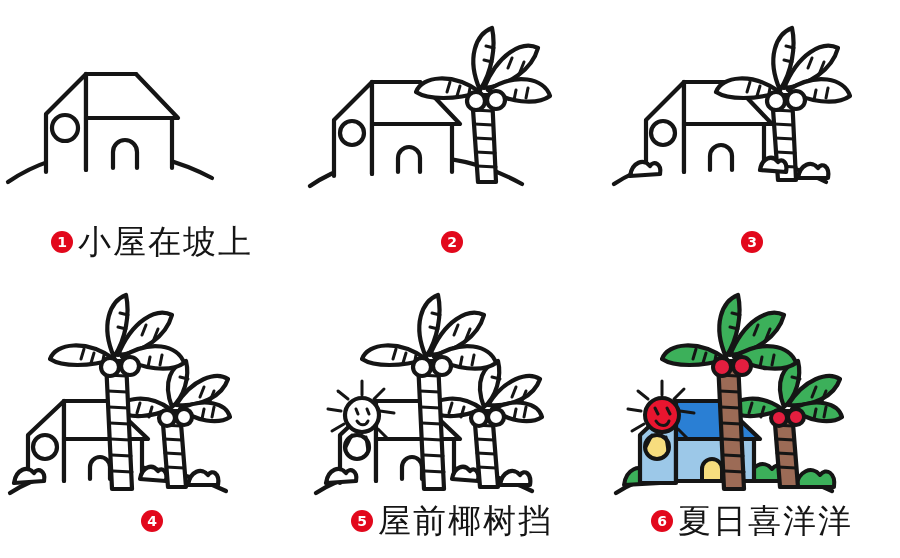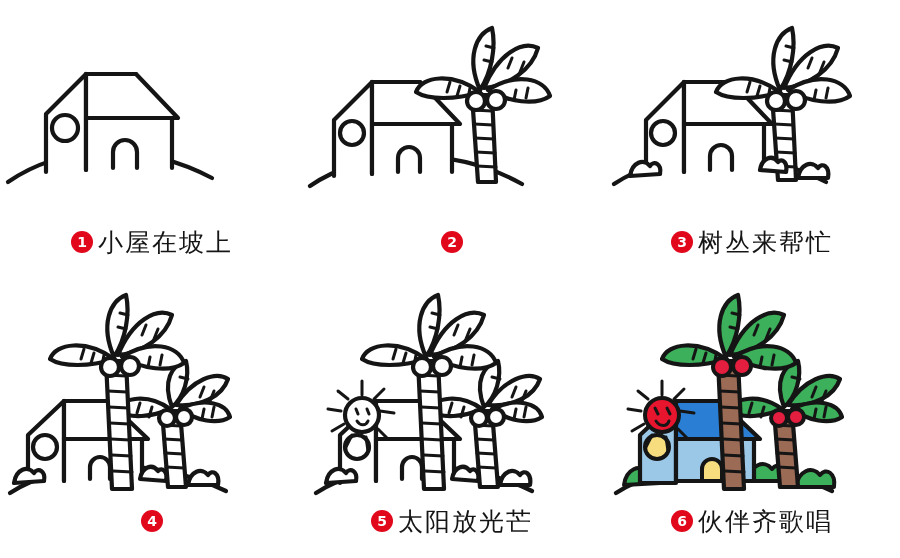--- a/index.html
+++ b/index.html
@@ -45,21 +45,21 @@
     background:#e2081c;
     color:#ffffff;
     font-size:14px;
     font-weight:bold;
     line-height:22px;
     text-align:center;
     flex:0 0 auto;
     font-family:"DejaVu Sans",sans-serif;
   }
   .cap-text{
-    font-size:25px;
+    font-size:33px;
     color:#151515;
     letter-spacing:2px;
     font-family:"DejaVu Sans","Liberation Sans",sans-serif;
     white-space:nowrap;
   }
   
   .ln{fill:none;stroke:#151515;stroke-width:4.2;stroke-linecap:round;stroke-linejoin:round;}
   .ln-thin{fill:none;stroke:#151515;stroke-width:3;stroke-linecap:round;stroke-linejoin:round;}
   .fillw{fill:#ffffff;stroke:#151515;stroke-width:4.2;stroke-linecap:round;stroke-linejoin:round;}
 </style>
@@ -164,21 +164,20 @@
           <circle class="fillw" cx="196" cy="100" r="9"></circle>
         </g>
 
         <path class="fillw" d="M30 176 C32 162 44 158 50 166 C54 160 62 164 60 174 Z"></path>
         <path class="fillw" d="M160 170 C162 158 172 154 178 162 C182 158 188 162 186 172 Z"></path>
         <path class="fillw" d="M198 178 C200 164 212 160 218 168 C222 162 230 166 228 178 Z"></path>
       </svg>
     </div>
     <div class="caption">
       <span class="badge">3</span>
-      <span class="cap-text">树丛来帮忙</span>
     </div>
   </div>
 
   <div class="panel">
     <div class="art">
       <svg viewBox="0 0 300 225" xmlns="http://www.w3.org/2000/svg">
         <path class="ln" d="M10 214 C58 182 150 176 226 212"></path>
         <path class="fillw" d="M28 204 L28 156 L64 122 L64 202"></path>
         <path class="fillw" d="M64 202 L64 160 L142 160 L142 200"></path>
         <path class="fillw" d="M64 122 L108 122 L148 160 L64 160 Z"></path>
@@ -317,21 +316,21 @@
           <circle class="fillw" cx="142" cy="87" r="9"></circle>
         </g>
 
         <path class="fillw" d="M26 204 C28 190 40 186 46 194 C50 188 58 192 56 202 Z"></path>
         <path class="fillw" d="M152 200 C154 188 164 184 170 192 C174 188 180 192 178 202 Z"></path>
         <path class="fillw" d="M200 206 C202 192 214 188 220 196 C224 190 232 194 230 206 Z"></path>
       </svg>
     </div>
     <div class="caption">
       <span class="badge">5</span>
-      <span class="cap-text">太阳放光芒</span>
+      <span class="cap-text">屋前椰树挡</span>
     </div>
   </div>
 
   <div class="panel">
     <div class="art">
       <svg viewBox="0 0 300 225" xmlns="http://www.w3.org/2000/svg">
         <path class="ln" d="M16 214 C64 182 156 176 232 212"></path>
 
         <path d="M24 206 C26 190 40 184 48 194 C54 186 62 192 60 204 Z" fill="#3cb05a" stroke="#151515" stroke-width="4" stroke-linejoin="round"></path>
         <path d="M196 208 C198 192 212 186 220 196 C226 188 236 194 234 208 Z" fill="#3cb05a" stroke="#151515" stroke-width="4" stroke-linejoin="round"></path>
@@ -403,17 +402,17 @@
           <path class="ln-thin" d="M170 50 L166 60"></path>
           <path class="ln-thin" d="M162 78 L160 88"></path>
           <path class="ln-thin" d="M174 76 L172 86"></path>
           <circle cx="122" cy="88" r="9" fill="#e41e3f" stroke="#151515" stroke-width="4"></circle>
           <circle cx="142" cy="87" r="9" fill="#e41e3f" stroke="#151515" stroke-width="4"></circle>
         </g>
       </svg>
     </div>
     <div class="caption">
       <span class="badge">6</span>
-      <span class="cap-text">伙伴齐歌唱</span>
+      <span class="cap-text">夏日喜洋洋</span>
     </div>
   </div>
 
 </div>
 
 </body></html>

